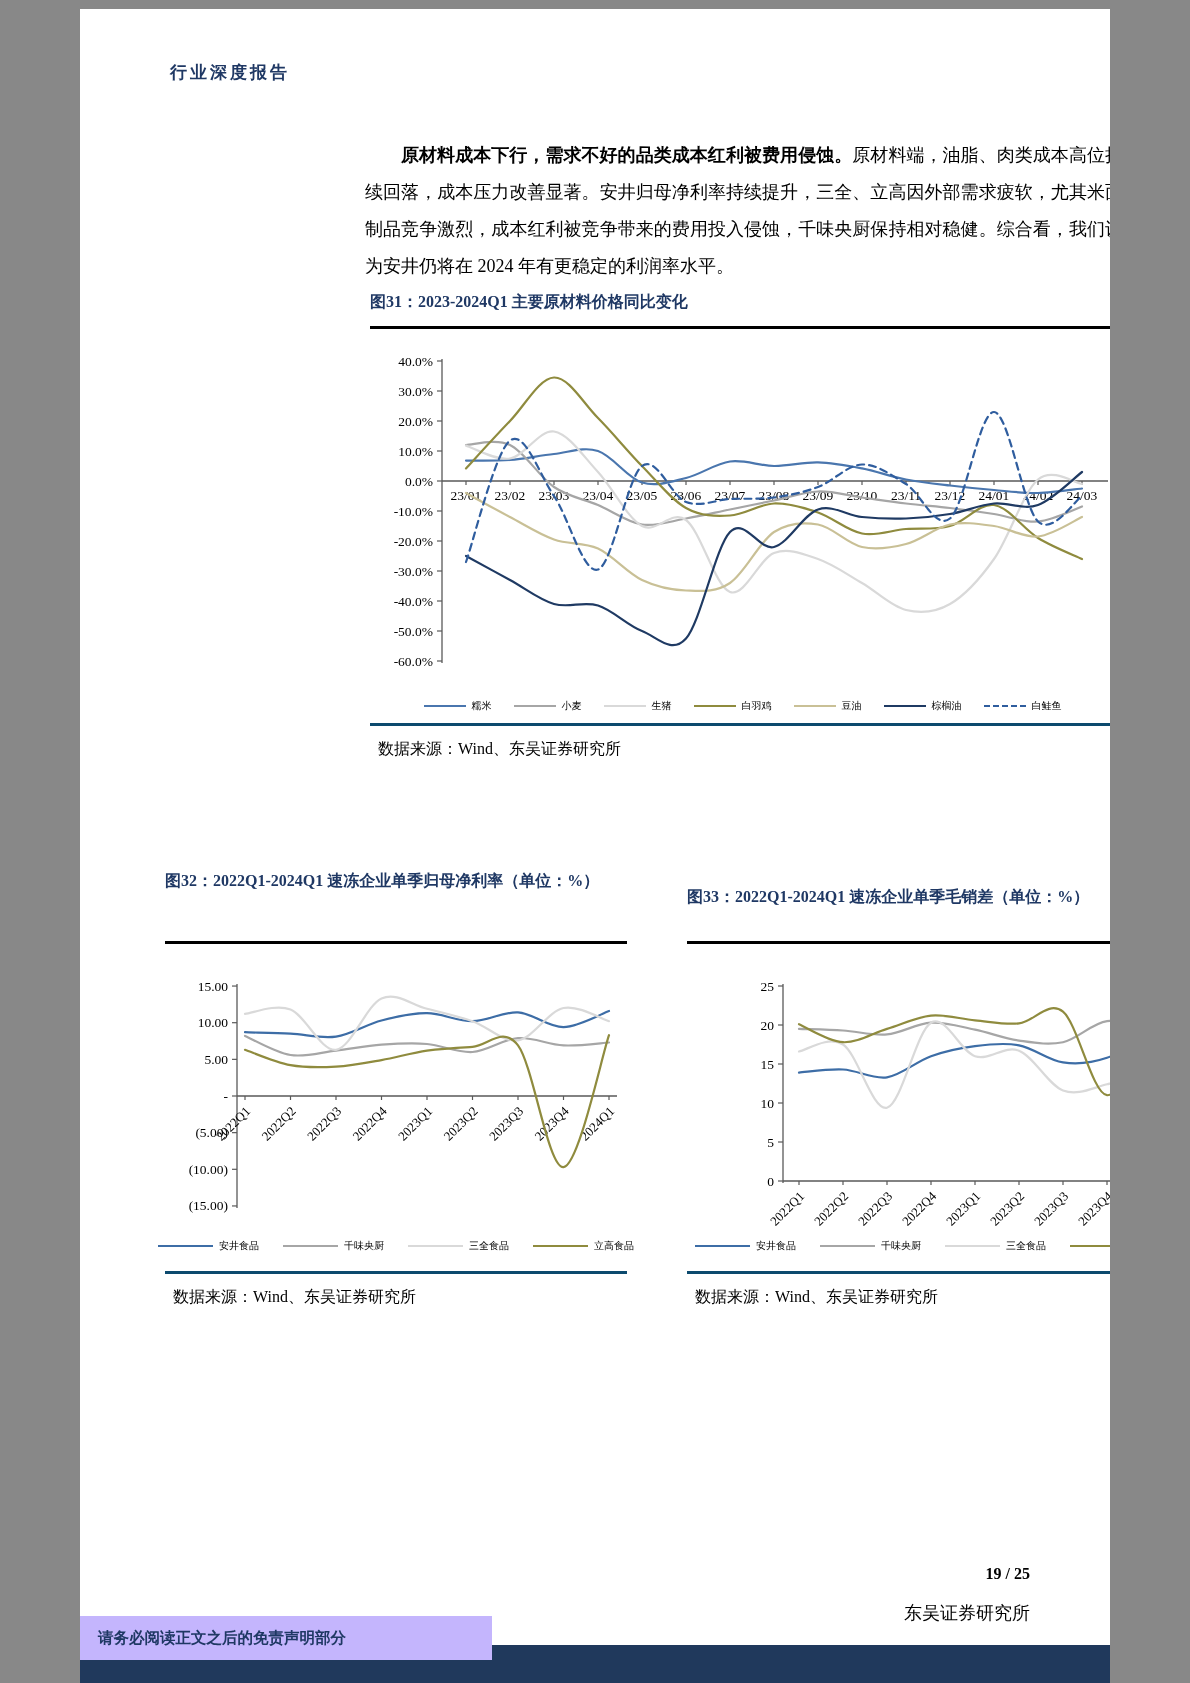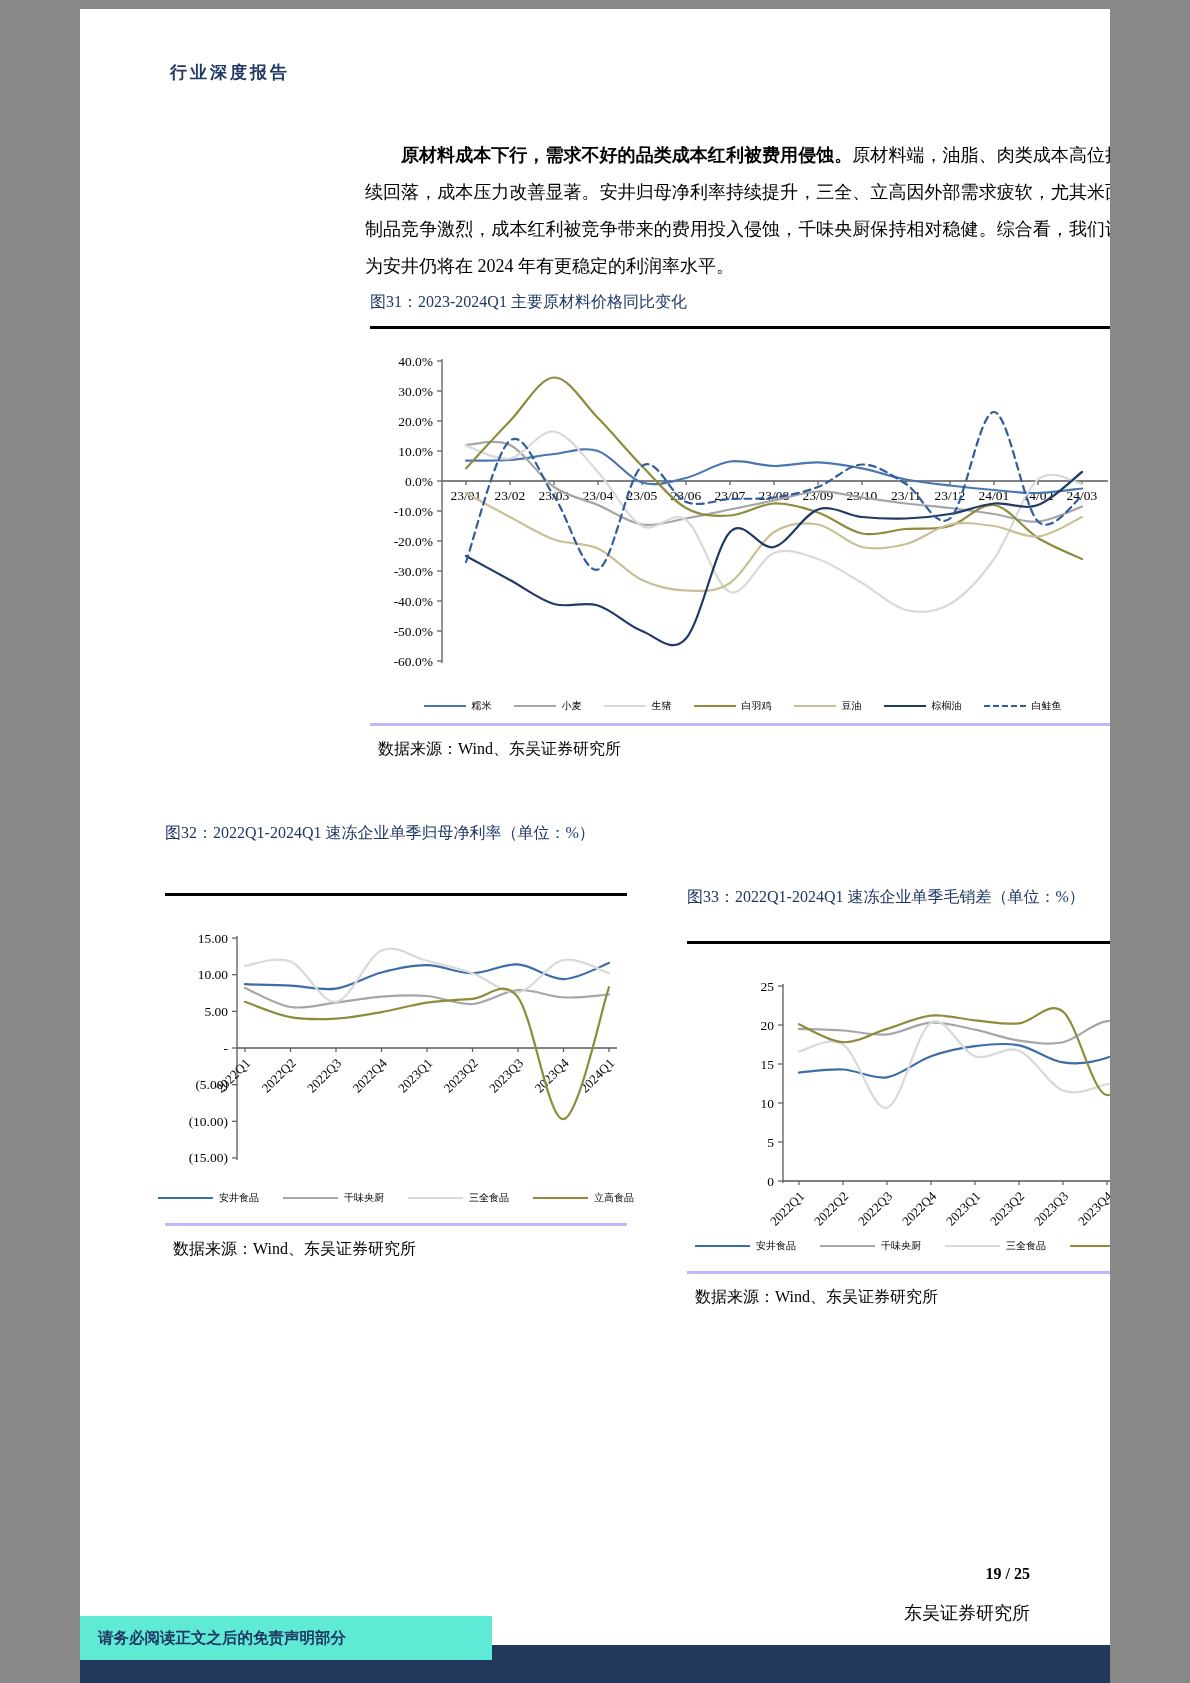--- a/index.html
+++ b/index.html
@@ -14,41 +14,41 @@
   .brand-en{font-size:12px;font-weight:bold;color:#1565b0;letter-spacing:0.6px;font-family:"Liberation Sans",sans-serif;white-space:nowrap;}
 
   
   .body-para{position:absolute;left:285px;top:128px;width:758px;margin:0;font-size:18px;line-height:37px;
              text-align:justify;text-indent:2em;}
   .body-para b{font-weight:bold;}
 
   
   .fig{position:absolute;}
   #fig31{left:290px;top:282px;width:745px;}
-  #fig32{left:85px;top:804px;width:462px;}
+  #fig32{left:85px;top:852px;width:462px;}
   #fig33{left:607px;top:852px;width:492px;}
-  .fig-title{font-size:16px;font-weight:normal;color:#1f3864;line-height:40px;}
+  .fig-title{font-size:16px;font-weight:bold;color:#1f3864;line-height:40px;}
   .title-slot{height:80px;display:flex;align-items:flex-start;}
   .title-slot.bottom{align-items:flex-end;padding-bottom:24px;box-sizing:border-box;}
   #fig31 .fig-title{line-height:22px;}
-  .fig-box{border-top:3px solid #000;border-bottom:3px solid #c4b5fd;}
+  .fig-box{border-top:3px solid #000;border-bottom:3px solid #0c4a6e;}
   #fig31 .fig-box{margin-top:13px;padding:2px 0 10px 0;}
   #fig32 .fig-box,#fig33 .fig-box{padding:2px 0 18px 0;}
   .fig-source{font-size:16px;margin-top:13px;padding-left:8px;}
   .legend{display:flex;justify-content:center;align-items:center;margin-top:4px;}
   .legend-item{display:flex;align-items:center;}
   .legend-swatch{display:inline-block;height:0;margin-right:6px;}
   .legend-label{font-size:10px;white-space:nowrap;}
   svg text{font-family:"Liberation Serif","DejaVu Serif",serif;fill:#000;}
 
   
   .page-num{position:absolute;right:80px;top:1556px;font-size:16px;font-weight:bold;}
   .institute{position:absolute;right:80px;top:1592px;font-size:18px;}
   .navy-bar{position:absolute;left:0;top:1636px;width:1190px;height:47px;background:#20395c;}
-  .disclaimer{position:absolute;left:0;top:1607px;width:412px;height:44px;background:#5eead4;
+  .disclaimer{position:absolute;left:0;top:1607px;width:412px;height:44px;background:#c4b5fd;
               color:#1f3864;font-size:15.5px;font-weight:bold;line-height:44px;
               padding-left:18px;box-sizing:border-box;z-index:2;}
 </style>
 </head>
 <body>
 
 <div class="page">
 
   <div class="report-type">行业深度报告</div>
 

